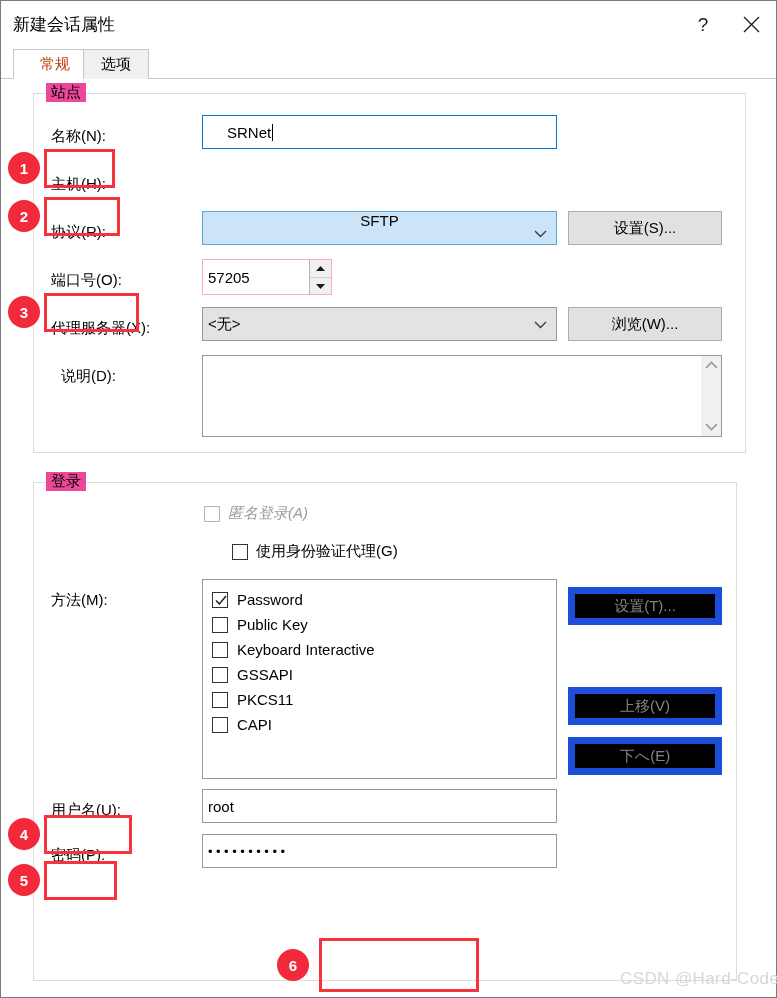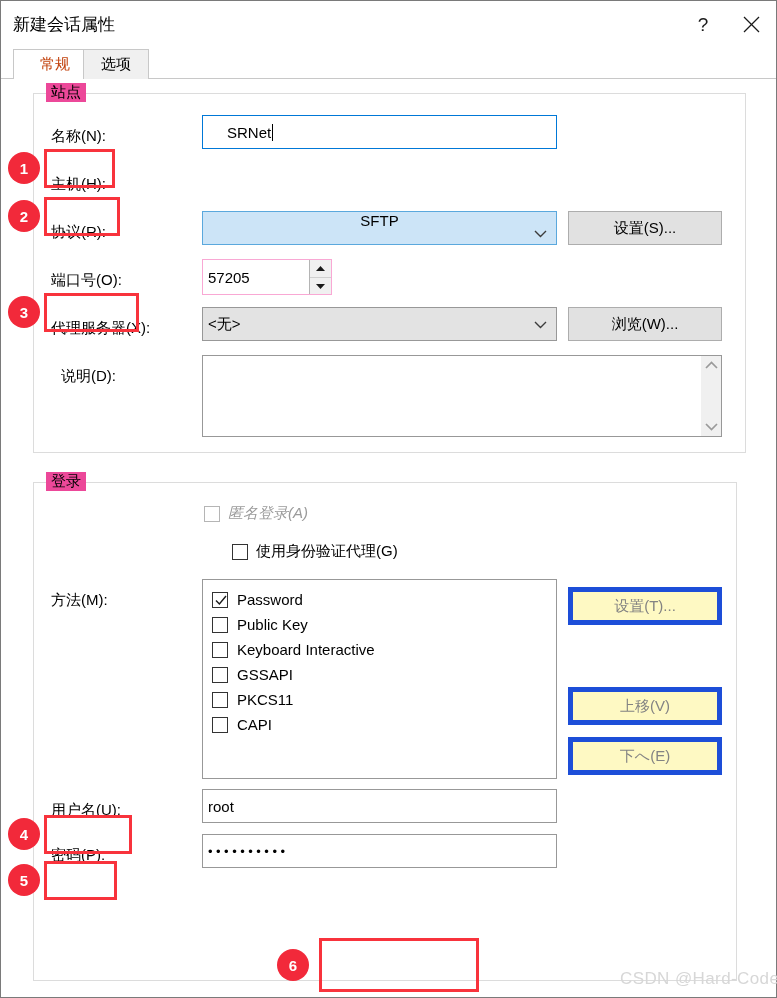--- a/index.html
+++ b/index.html
@@ -237,22 +237,22 @@
     border: 1px solid #adadad;
     display: flex;
     align-items: center;
     justify-content: center;
     font-size: 15px;
     color: #000;
     cursor: default;
     white-space: nowrap;
   }
   .btn.disabled {
-    background: #fef9c3;
-    border: 5px solid #1d4ed8;
+    background: #000000;
+    border: 7px solid #1d4ed8;
     color: #838383;
   }
 
   
   .cb-row {
     position: absolute;
     display: flex;
     align-items: center;
     font-size: 15px;
     white-space: nowrap;

